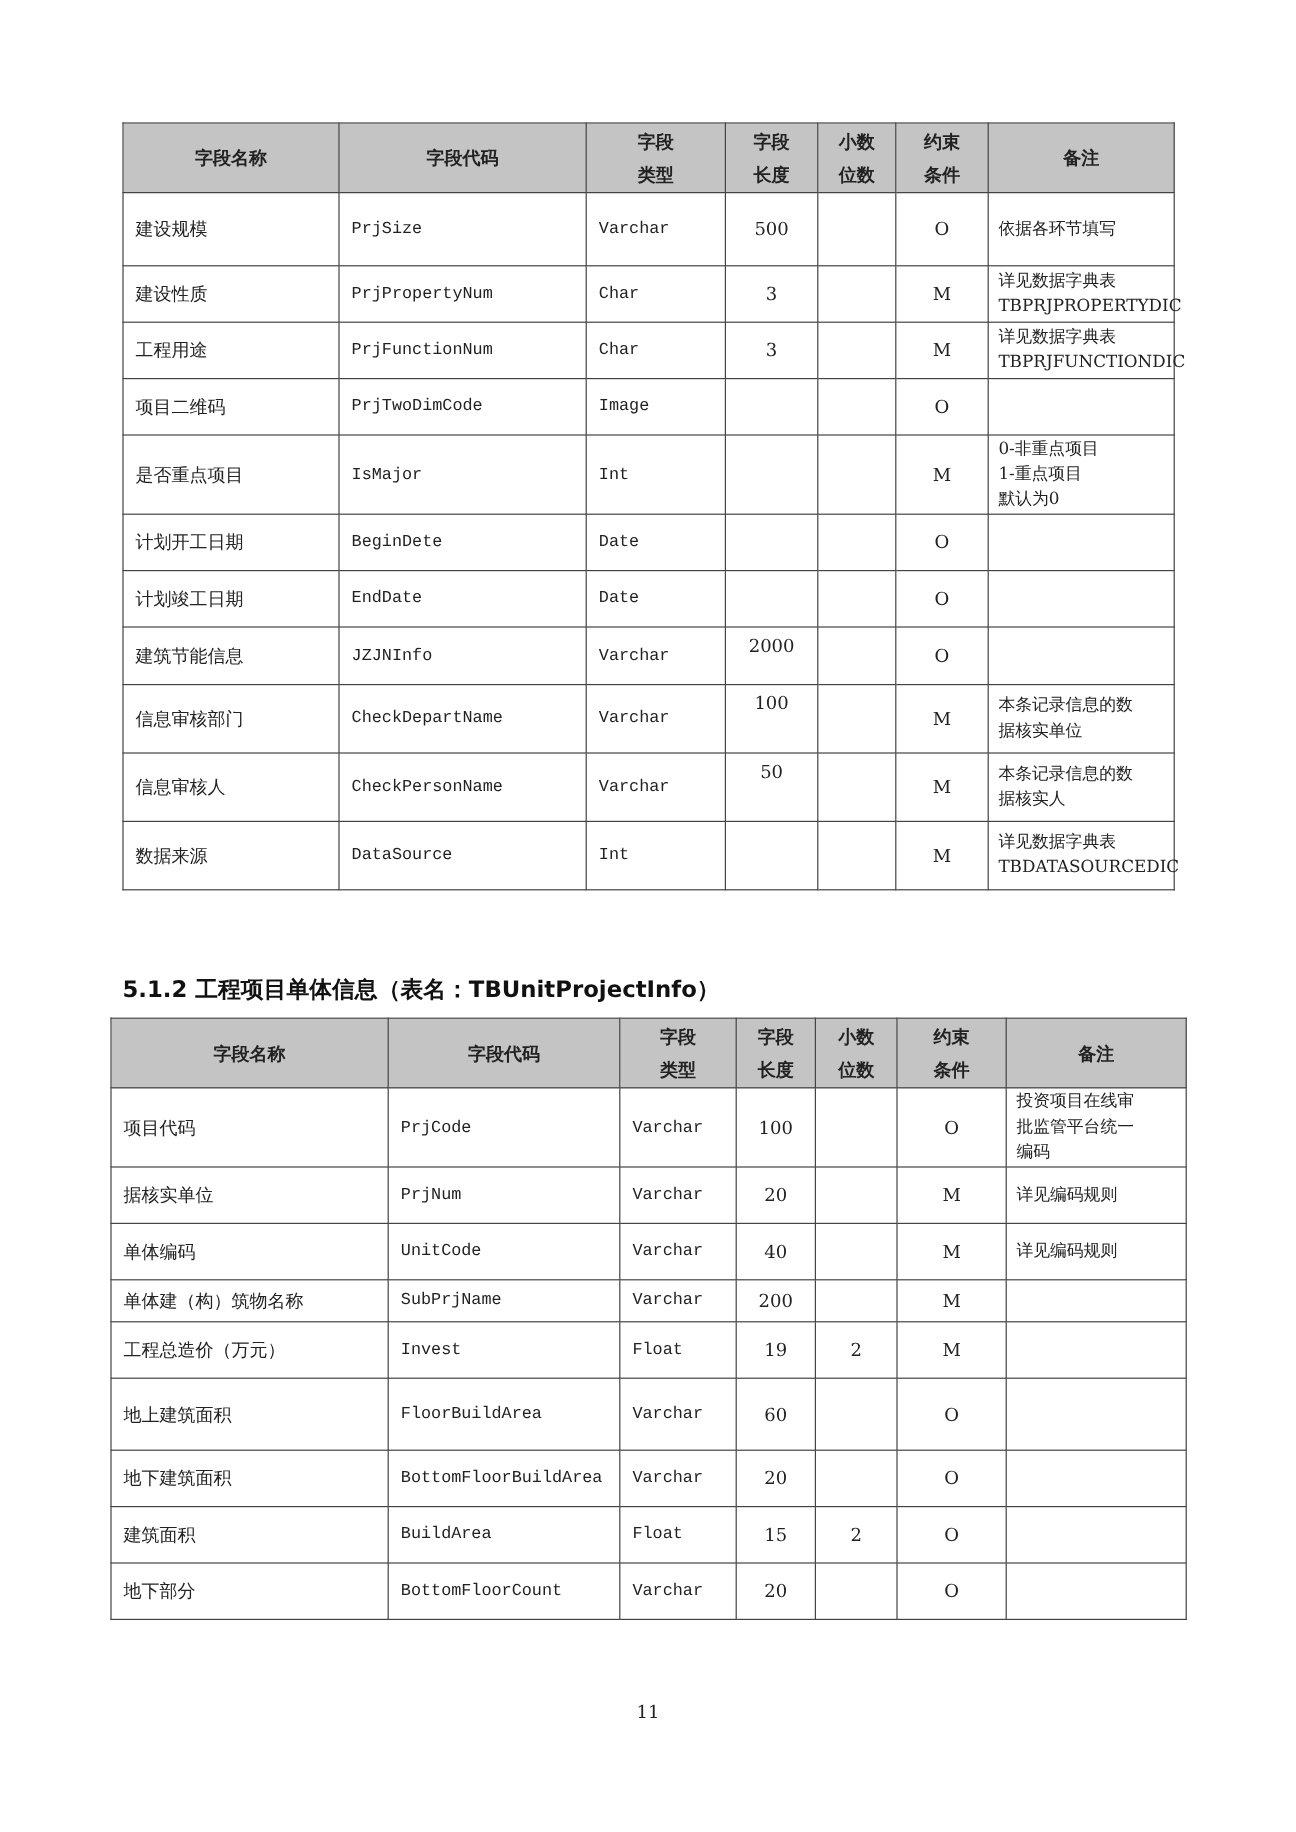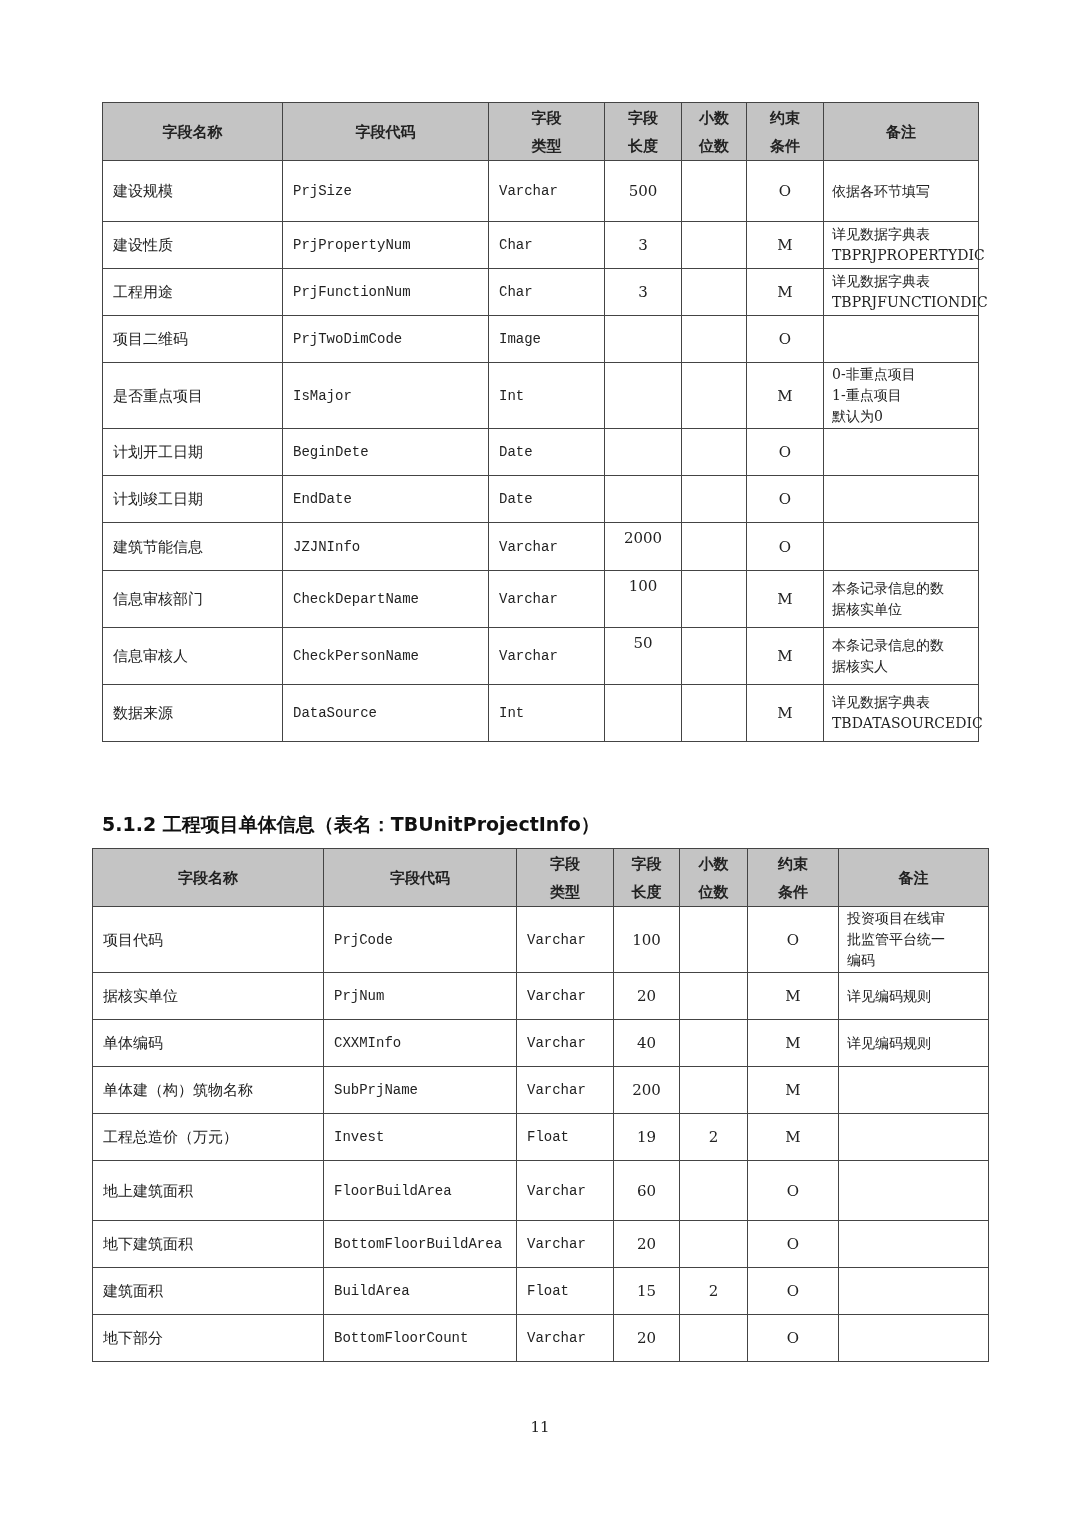--- a/index.html
+++ b/index.html
@@ -197,28 +197,28 @@
         <td>据核实单位</td>
         <td class="code">PrjNum</td>
         <td class="code">Varchar</td>
         <td class="c">20</td>
         <td class="c"></td>
         <td class="c">M</td>
         <td class="note" style="white-space: pre-line;">详见编码规则</td>
       </tr>
       <tr style="height: 47px;">
         <td>单体编码</td>
-        <td class="code">CXXMInfo</td>
+        <td class="code">UnitCode</td>
         <td class="code">Varchar</td>
         <td class="c">40</td>
         <td class="c"></td>
         <td class="c">M</td>
         <td class="note" style="white-space: pre-line;">详见编码规则</td>
       </tr>
-      <tr style="height: 47px;">
+      <tr style="height: 35px;">
         <td>单体建（构）筑物名称</td>
         <td class="code">SubPrjName</td>
         <td class="code">Varchar</td>
         <td class="c">200</td>
         <td class="c"></td>
         <td class="c">M</td>
         <td class="note" style="white-space: pre-line;"></td>
       </tr>
       <tr style="height: 47px;">
         <td>工程总造价（万元）</td>

